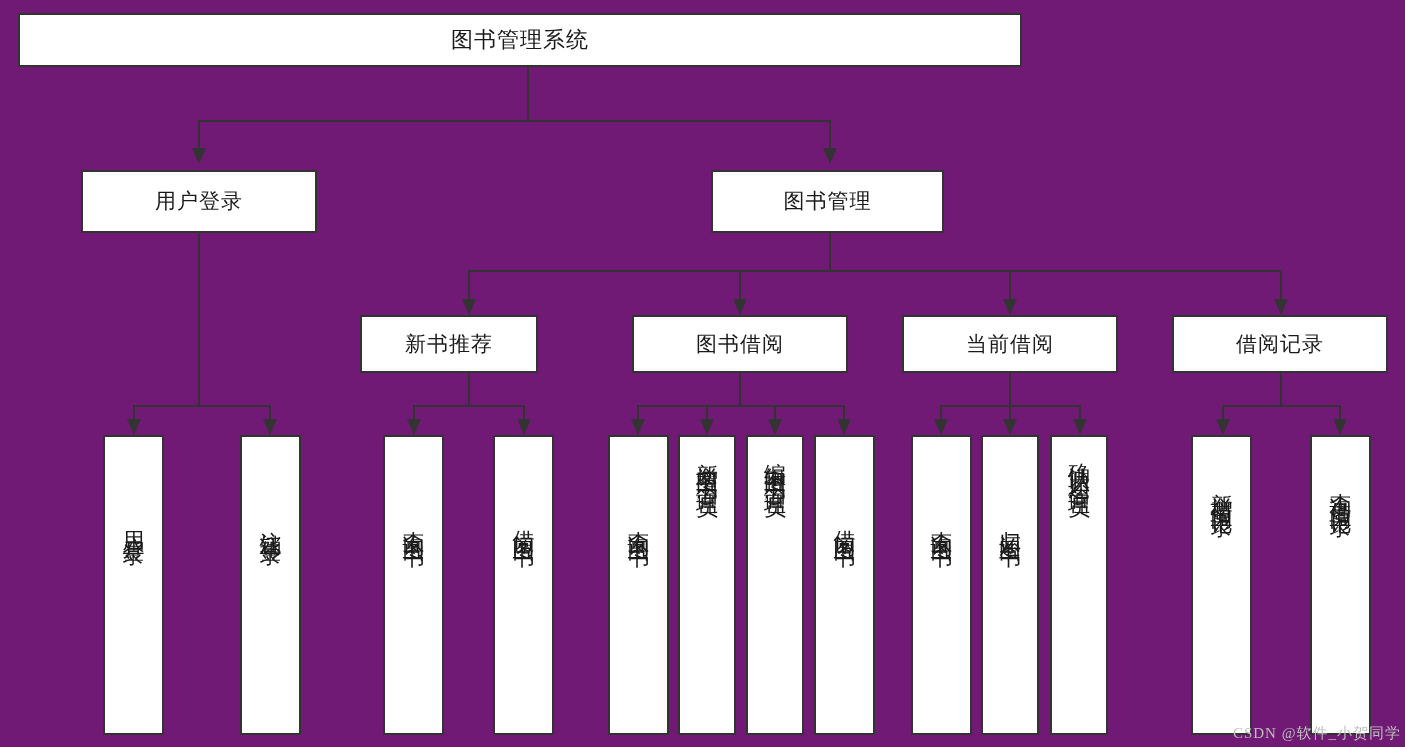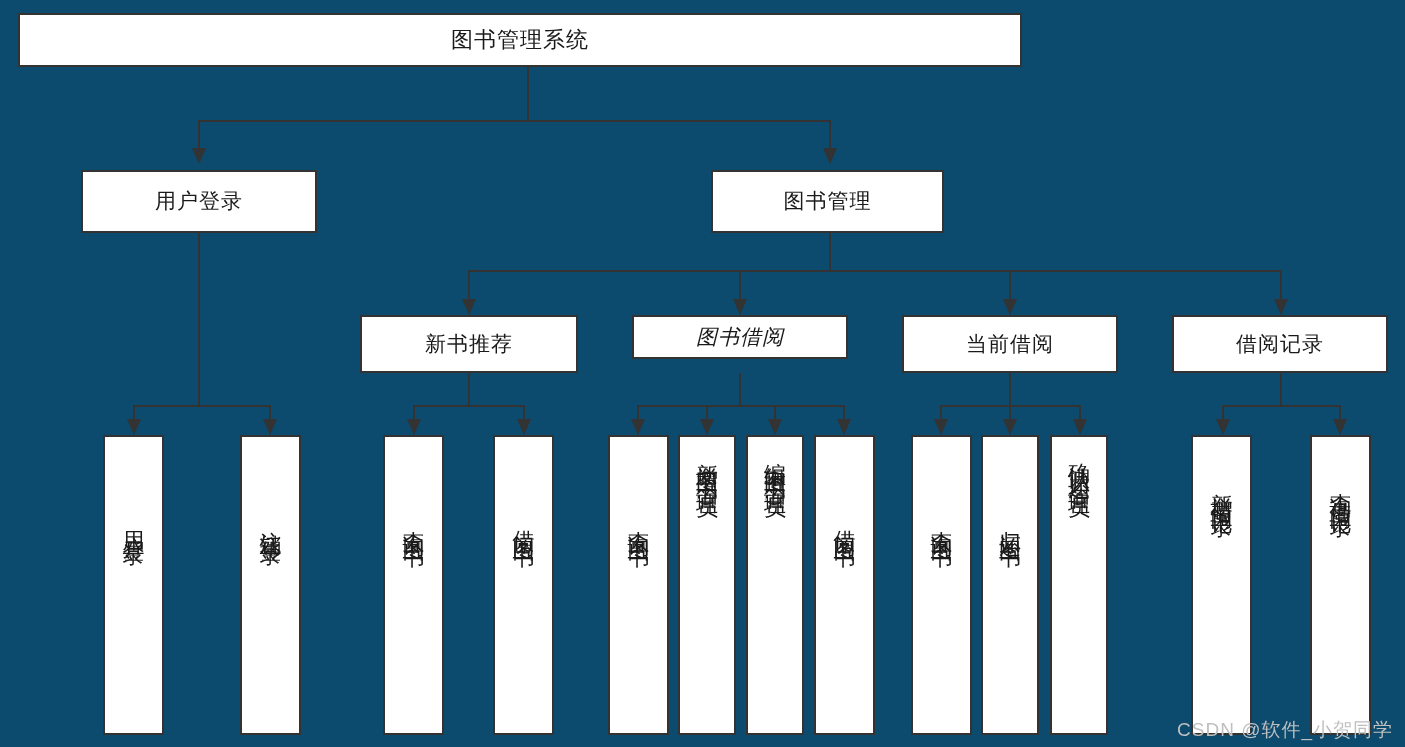--- a/index.html
+++ b/index.html
@@ -8,21 +8,21 @@
     padding: 0;
     background: #ffffff;
   }
   body {
     font-family: "DejaVu Sans", "Liberation Sans", sans-serif;
   }
   #canvas {
     position: relative;
     width: 1405px;
     height: 747px;
-    background: #0c4a6e;
+    background: #701a75;
     overflow: hidden;
   }
   
   .node {
     position: absolute;
     box-sizing: border-box;
     background: #ffffff;
     border: 2px solid #333333;
     display: flex;
     align-items: center;
@@ -69,27 +69,27 @@
     position: absolute;
     width: 0;
     height: 0;
     border-left: 7px solid transparent;
     border-right: 7px solid transparent;
     border-top: 16px solid #333333;
   }
   
   #watermark {
     position: absolute;
-    right: 12px;
+    right: 4px;
     bottom: 4px;
-    font-size: 19px;
+    font-size: 15px;
     color: #bfbfbf;
     letter-spacing: 1px;
     white-space: nowrap;
-    font-family: Liberation Sans, sans-serif;
+    font-family: Liberation Serif, serif;
   }
 </style>
 </head>
 <body>
 
 <div id="canvas">
 
   <div class="node horiz root" style="left:18px; top:13px; width:1004px; height:54px;">
     <span class="node-label">图书管理系统</span>
   </div>
@@ -121,24 +121,24 @@
   <div class="line-h" style="left:468px; top:270px; width:812px;"></div>
   <div class="line-v" style="left:468px; top:270px; height:29px;"></div>
   <div class="arrow" style="left:462px; top:299px;"></div>
   <div class="line-v" style="left:739px; top:270px; height:29px;"></div>
   <div class="arrow" style="left:733px; top:299px;"></div>
   <div class="line-v" style="left:1009px; top:270px; height:29px;"></div>
   <div class="arrow" style="left:1003px; top:299px;"></div>
   <div class="line-v" style="left:1280px; top:270px; height:29px;"></div>
   <div class="arrow" style="left:1274px; top:299px;"></div>
 
-  <div class="node horiz level3" style="left:360px; top:315px; width:218px; height:58px;">
+  <div class="node horiz level3" style="left:360px; top:315px; width:178px; height:58px;">
     <span class="node-label">新书推荐</span>
   </div>
-  <div class="node horiz level3" style="left:632px; top:315px; width:216px; height:44px;font-style:italic;">
+  <div class="node horiz level3" style="left:632px; top:315px; width:216px; height:58px;">
     <span class="node-label">图书借阅</span>
   </div>
   <div class="node horiz level3" style="left:1172px; top:315px; width:216px; height:58px;">
     <span class="node-label">借阅记录</span>
   </div>
   <div class="node horiz level3" style="left:902px; top:315px; width:216px; height:58px;">
     <span class="node-label">当前借阅</span>
   </div>
 
   <div class="line-v" style="left:468px; top:373px; height:32px;"></div>

